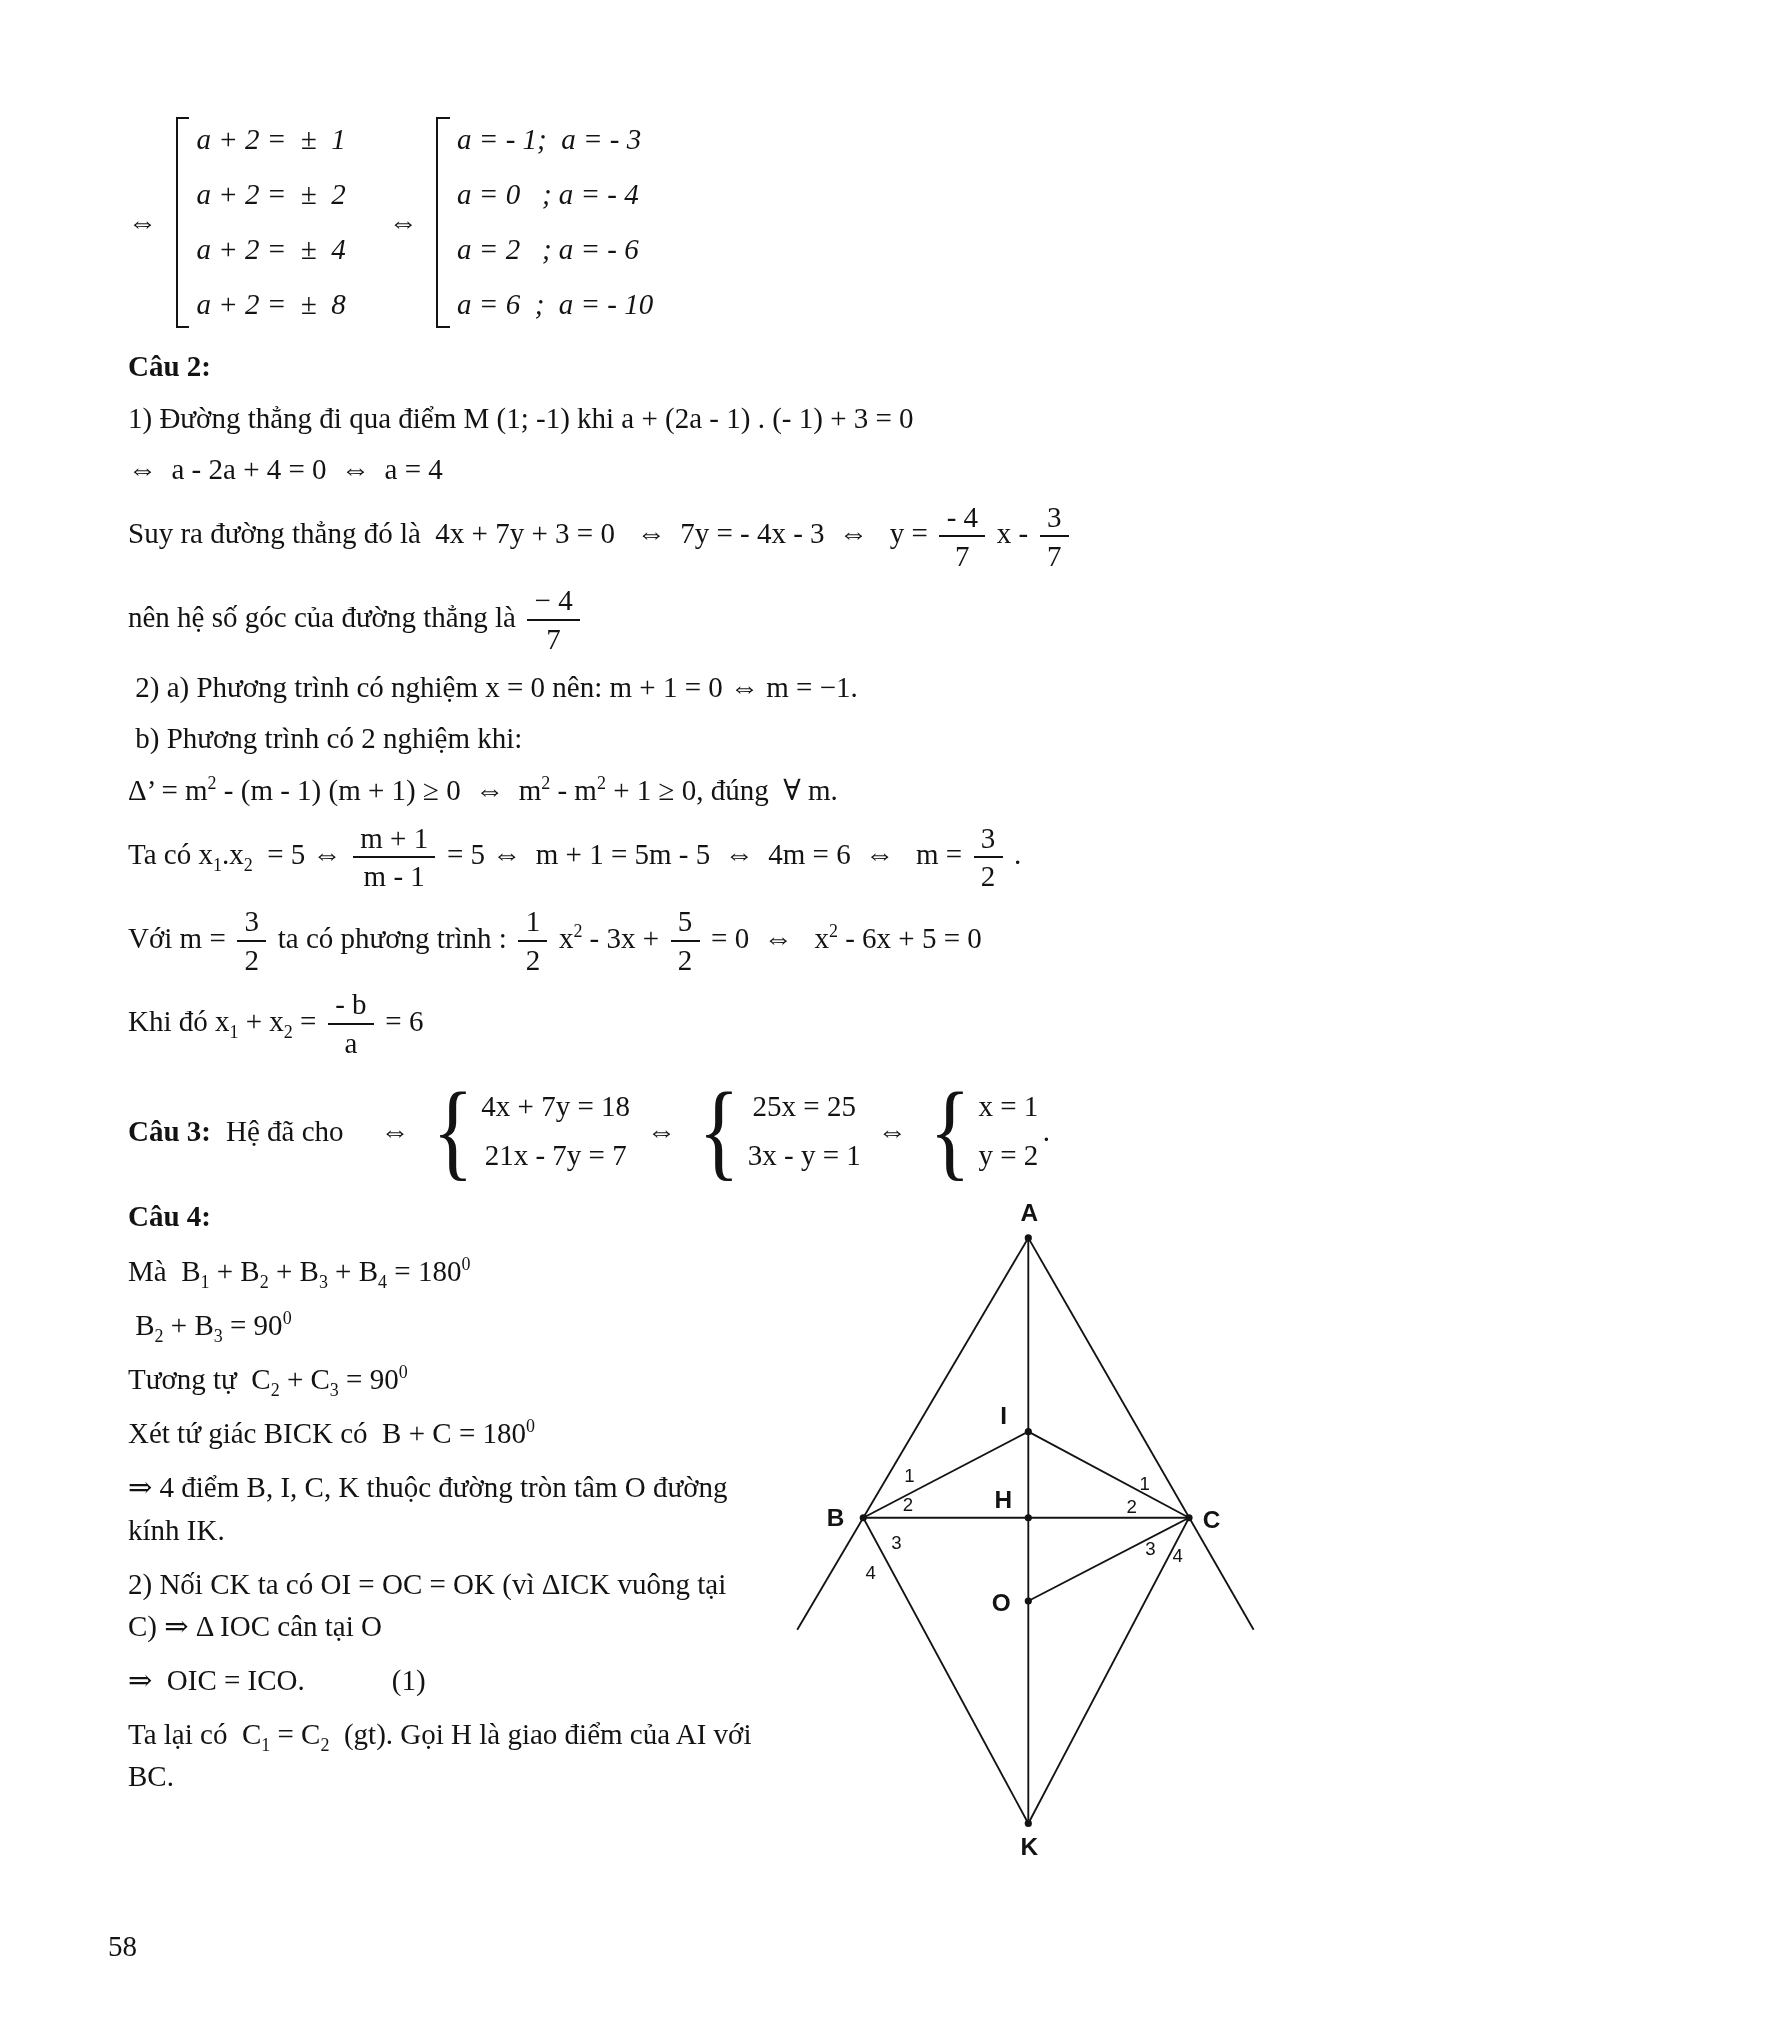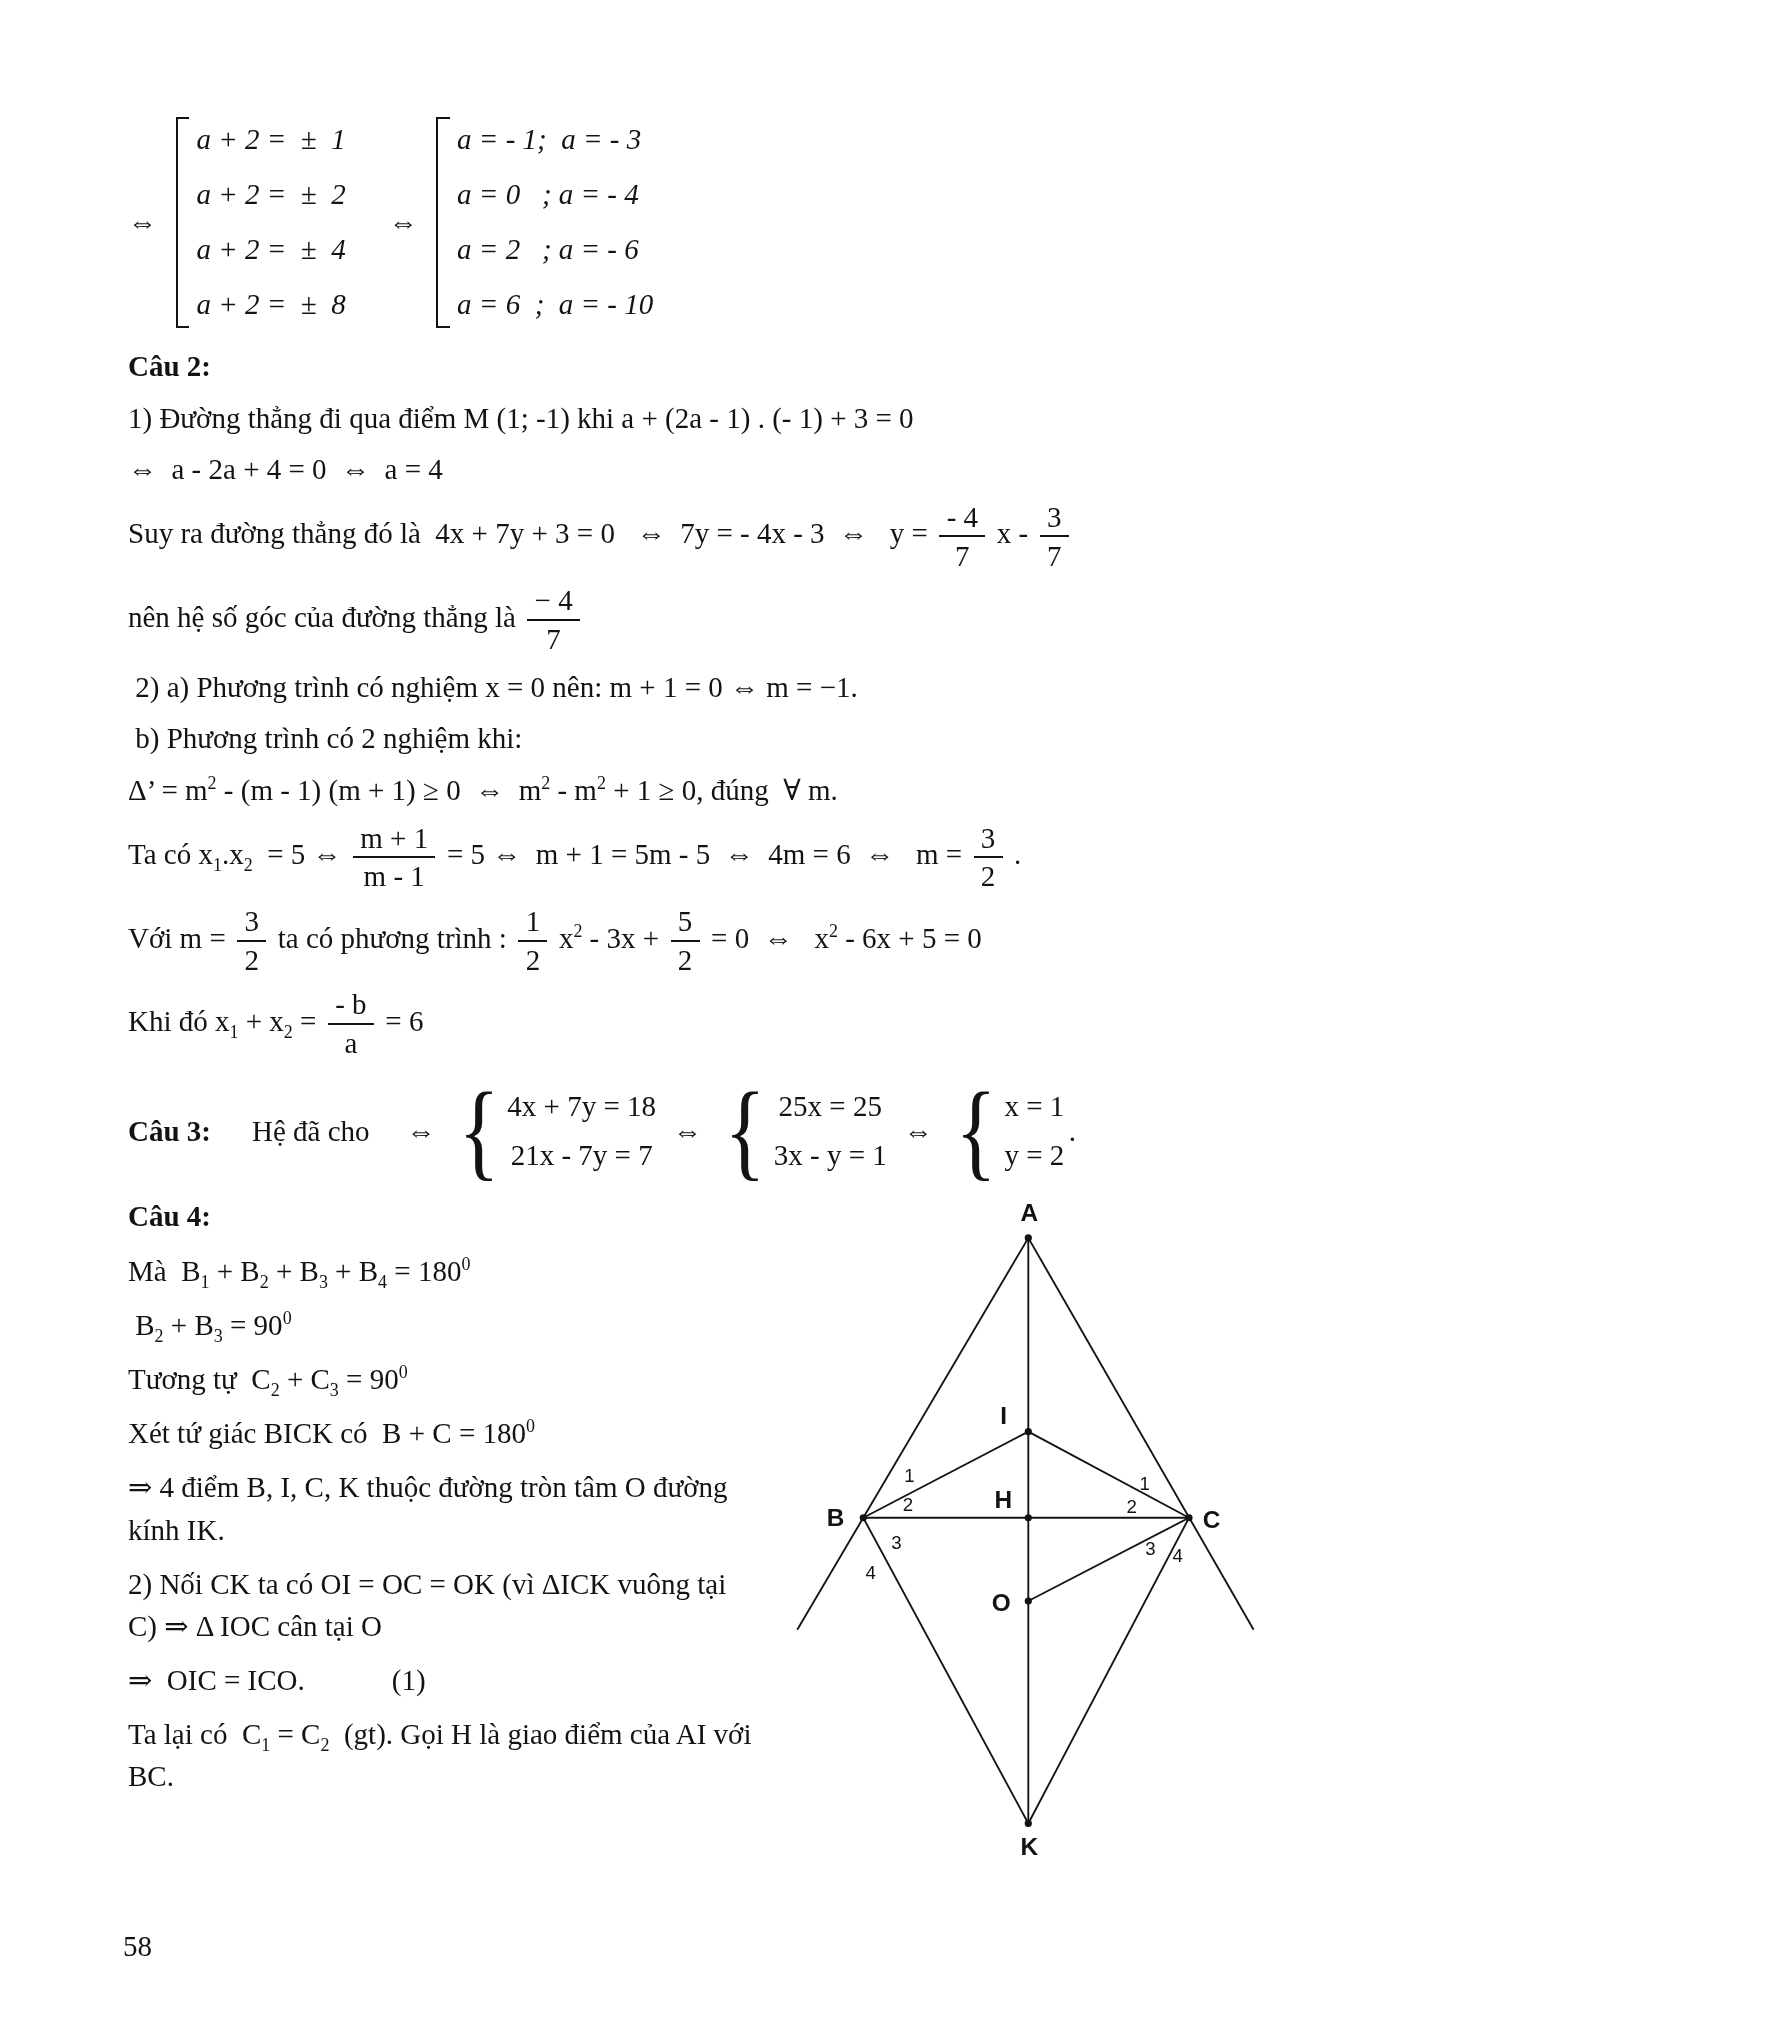--- a/index.html
+++ b/index.html
@@ -21,32 +21,32 @@
   
   .sys-row{display:flex;align-items:center;margin:4.3px 0 2.9px;}
   .arrow{display:inline-block;}
   .sys-row > .arrow{margin-right:18.7px;}
   .bracket-group{display:flex;align-items:stretch;margin-right:43px;font-style:italic;}
   .sq-bracket{width:11.5px;border-left:2.2px solid #131313;border-top:2.2px solid #131313;border-bottom:2.2px solid #131313;margin:4.3px 0;}
   .sys-col{display:flex;flex-direction:column;justify-content:center;padding-left:7.2px;}
   .sys-col div{line-height:55px;white-space:pre;}
   
   .cau3-row{display:flex;align-items:center;margin:18.7px 0 7.2px;}
-  .cau3-row .heading-inline{font-weight:bold;margin-right:41px;}
+  .cau3-row .heading-inline{font-weight:bold;margin-right:15px;}
   .cau3-row .intro{margin-right:20px;text-align:center;}
   .cau3-row .arrow{margin:0 17px;}
   .brace{font-size:108px;line-height:0.95;font-weight:400;transform:scaleX(0.8);display:inline-block;}
   .curly-group{display:flex;align-items:center;}
   .curly-lines{display:flex;flex-direction:column;justify-content:center;margin-left:2.9px;text-align:center;}
   .curly-lines div{line-height:49px;white-space:pre;}
   .period{align-self:center;margin-left:4.3px;}
   
   .cau4-text{width:632px;}
   .cau4-text p{margin:12.2px 0;}
-  .pagenum{position:absolute;left:123px;top:1930px;font-size:29px;}
+  .pagenum{position:absolute;left:108px;top:1930px;font-size:29px;}
   .diagram{position:absolute;left:775px;top:1186px;width:531px;height:675px;}
   .diagram text{font-family:"Liberation Sans","DejaVu Sans",sans-serif;}
   .diagram .vlabel{font-weight:bold;font-size:34px;fill:#131313;}
   .diagram .alabel{font-size:26px;fill:#131313;}
 </style>
 </head>
 <body>
 
 <div class="page">
   <div class="content">

